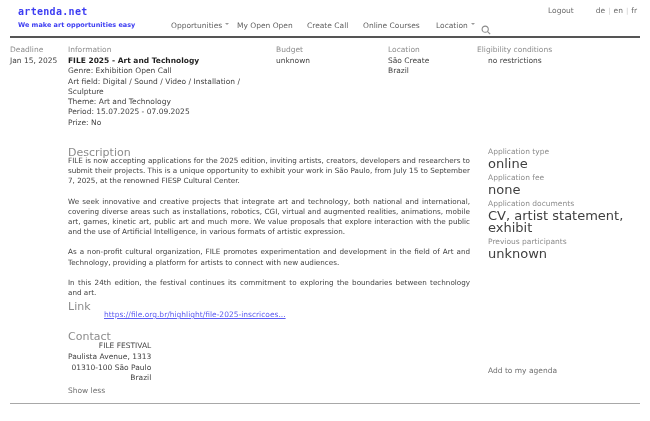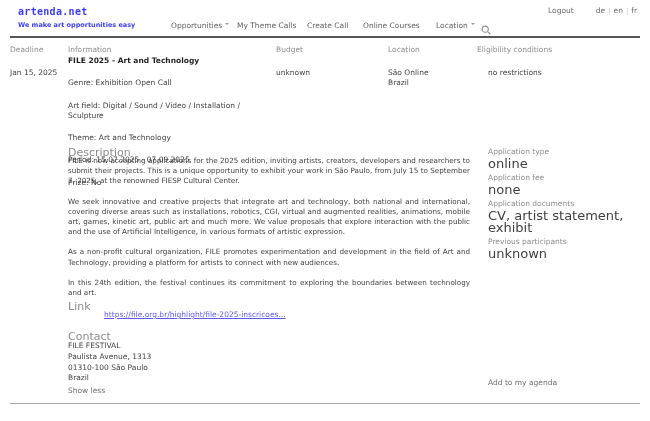--- a/index.html
+++ b/index.html
@@ -72,21 +72,21 @@
     background: #555555;
   }
 
   
   .col-label {
     top: 45px;
     font-size: 7.5px;
     color: #8c8c8c;
     white-space: nowrap;
   }
-  .val { font-size: 7.5px; color: #3f3f3f; line-height: 10.3px; margin-top: 12px; }
+  .val { font-size: 7.5px; color: #3f3f3f; line-height: 10.3px; }
   .deadline-val { left: 10px; top: 56px; }
   .info-block { left: 68px; top: 56px; width: 206px; }
   .info-title {
     font-size: 7.5px;
     font-weight: bold;
     color: #1f1f1f;
     line-height: 10.3px;
   }
   .info-line { line-height: 10.3px; }
   .budget-val { left: 276px; top: 56px; }
@@ -112,38 +112,38 @@
   .link-label { left: 68px; top: 300px; }
   .link-url {
     left: 68px; top: 310px;
     font-size: 7.5px;
     color: var(--link);
     text-decoration: underline;
     cursor: pointer;
     padding-left: 36px;
   }
   .contact-label { left: 68px; top: 330px; }
-  .contact-block { left: 68px; top: 341px; }
+  .contact-block { left: 68px; top: 341px; text-align: right; }
   .contact-block div { font-size: 7.5px; line-height: 10.8px; color: #3f3f3f; }
 
   
   .details { left: 488px; top: 146px; width: 152px; }
   .detail-pair { margin-bottom: 3px; }
   .detail-label { font-size: 7.5px; color: #8c8c8c; line-height: 11.6px; }
   .detail-value { font-size: 13px; color: #3f3f3f; line-height: 11.6px; }
 
   
   .show-less {
     left: 68px; top: 386px;
     font-size: 7.5px;
     color: #6f6f6f;
     cursor: pointer;
   }
   .add-agenda {
-    left: 488px; top: 378px;
+    left: 488px; top: 366px;
     font-size: 7.5px;
     color: #6f6f6f;
     cursor: pointer;
   }
   .bottom-divider {
     left: 10px; top: 403px;
     width: 630px; height: 1px;
     background: #a8a8a8;
   }
 </style>
@@ -152,21 +152,21 @@
 
 <div class="page">
 
   <a class="abs logo">artenda.net</a>
   <div class="abs tagline">We make art opportunities easy</div>
 
   <div class="abs nav-item" style="left:171px">
     <span>Opportunities</span><span class="caret"></span>
   </div>
   <div class="abs nav-item" style="left:237px">
-    <span>My Theme Calls</span>
+    <span>My Open Open</span>
   </div>
   <div class="abs nav-item" style="left:307px">
     <span>Create Call</span>
   </div>
   <div class="abs nav-item" style="left:363px">
     <span>Online Courses</span>
   </div>
   <div class="abs nav-item" style="left:436px">
     <span>Location</span><span class="caret"></span>
   </div>
@@ -201,21 +201,21 @@
     <div class="info-title">FILE 2025 - Art and Technology</div>
     <div class="val info-line">Genre: Exhibition Open Call</div>
     <div class="val info-line">Art field: Digital / Sound / Video / Installation / Sculpture</div>
     <div class="val info-line">Theme: Art and Technology</div>
     <div class="val info-line">Period: 15.07.2025 - 07.09.2025</div>
     <div class="val info-line">Prize: No</div>
   </div>
 
   <div class="abs val budget-val">unknown</div>
   <div class="abs val location-val">
-    <div>São Online</div>
+    <div>São Create</div>
     <div>Brazil</div>
   </div>
   <div class="abs val eligibility-val">no restrictions</div>
 
   <div class="abs section-label desc-label">Description</div>
   <div class="abs desc-body">
     <p>FILE is now accepting applications for the 2025 edition, inviting artists, creators, developers and researchers to submit their projects. This is a unique opportunity to exhibit your work in São Paulo, from July 15 to September 7, 2025, at the renowned FIESP Cultural Center.</p>
     <p>We seek innovative and creative projects that integrate art and technology, both national and international, covering diverse areas such as installations, robotics, CGI, virtual and augmented realities, animations, mobile art, games, kinetic art, public art and much more. We value proposals that explore interaction with the public and the use of Artificial Intelligence, in various formats of artistic expression.</p>
     <p>As a non-profit cultural organization, FILE promotes experimentation and development in the field of Art and Technology, providing a platform for artists to connect with new audiences.</p>
     <p>In this 24th edition, the festival continues its commitment to exploring the boundaries between technology and art.</p>

